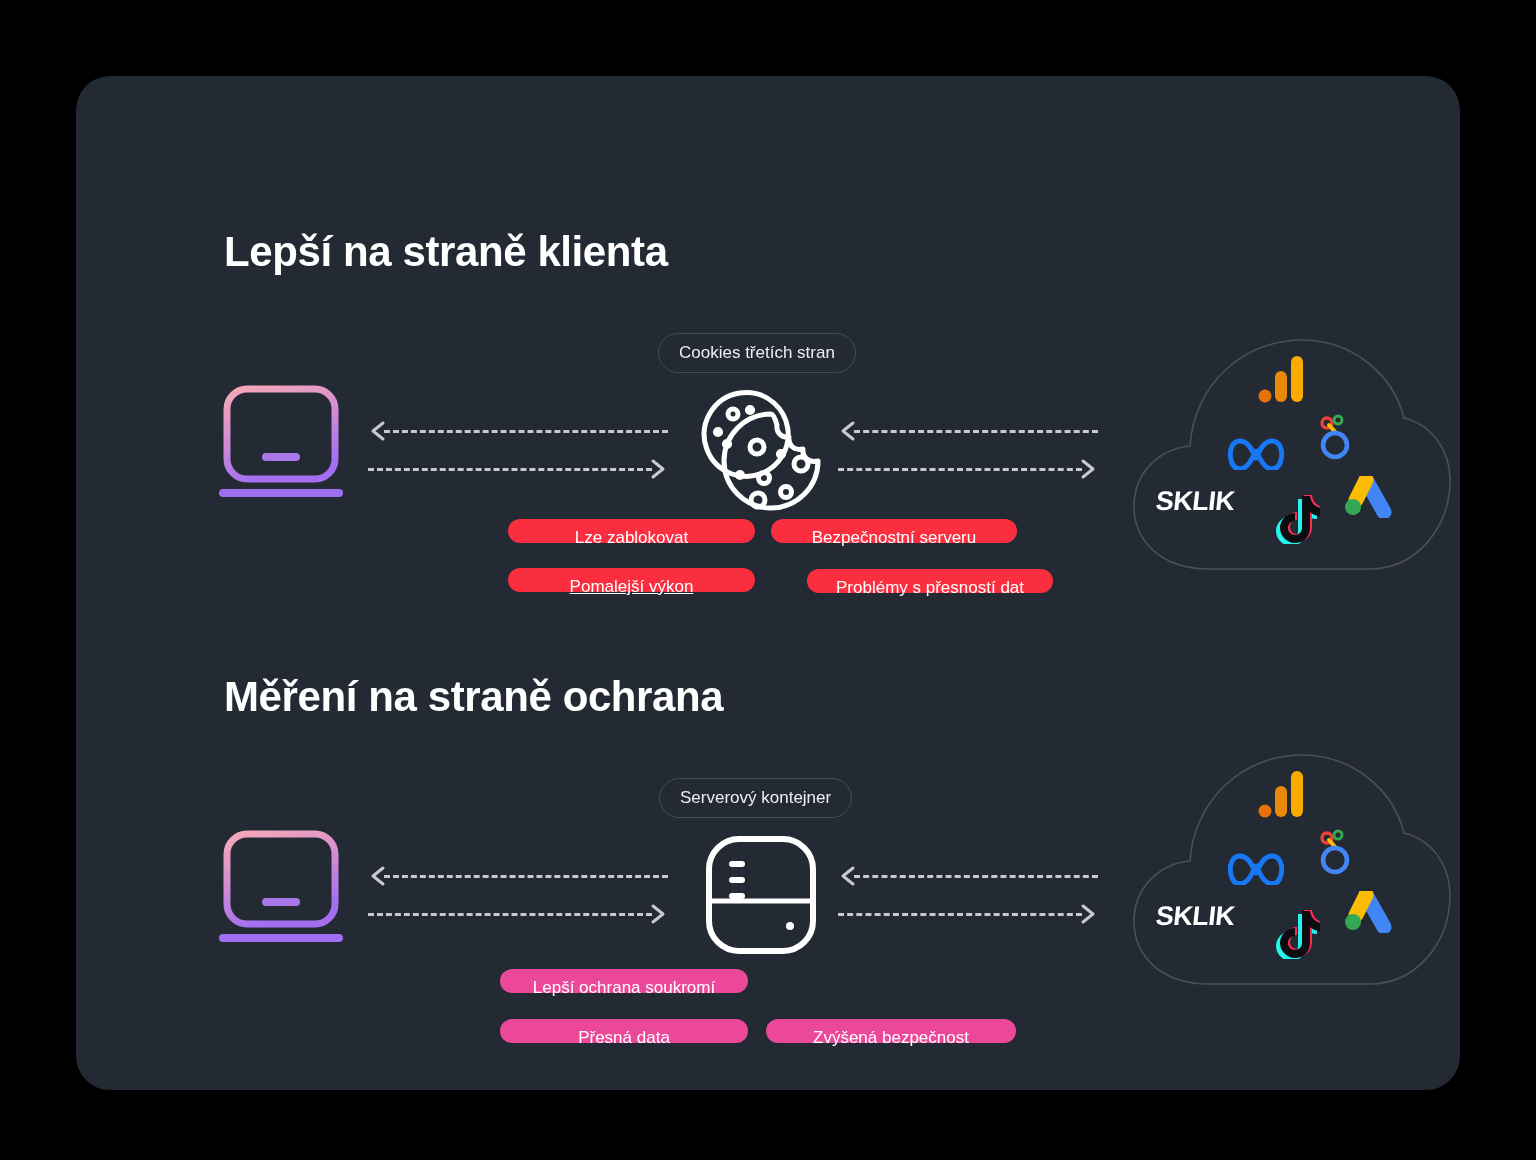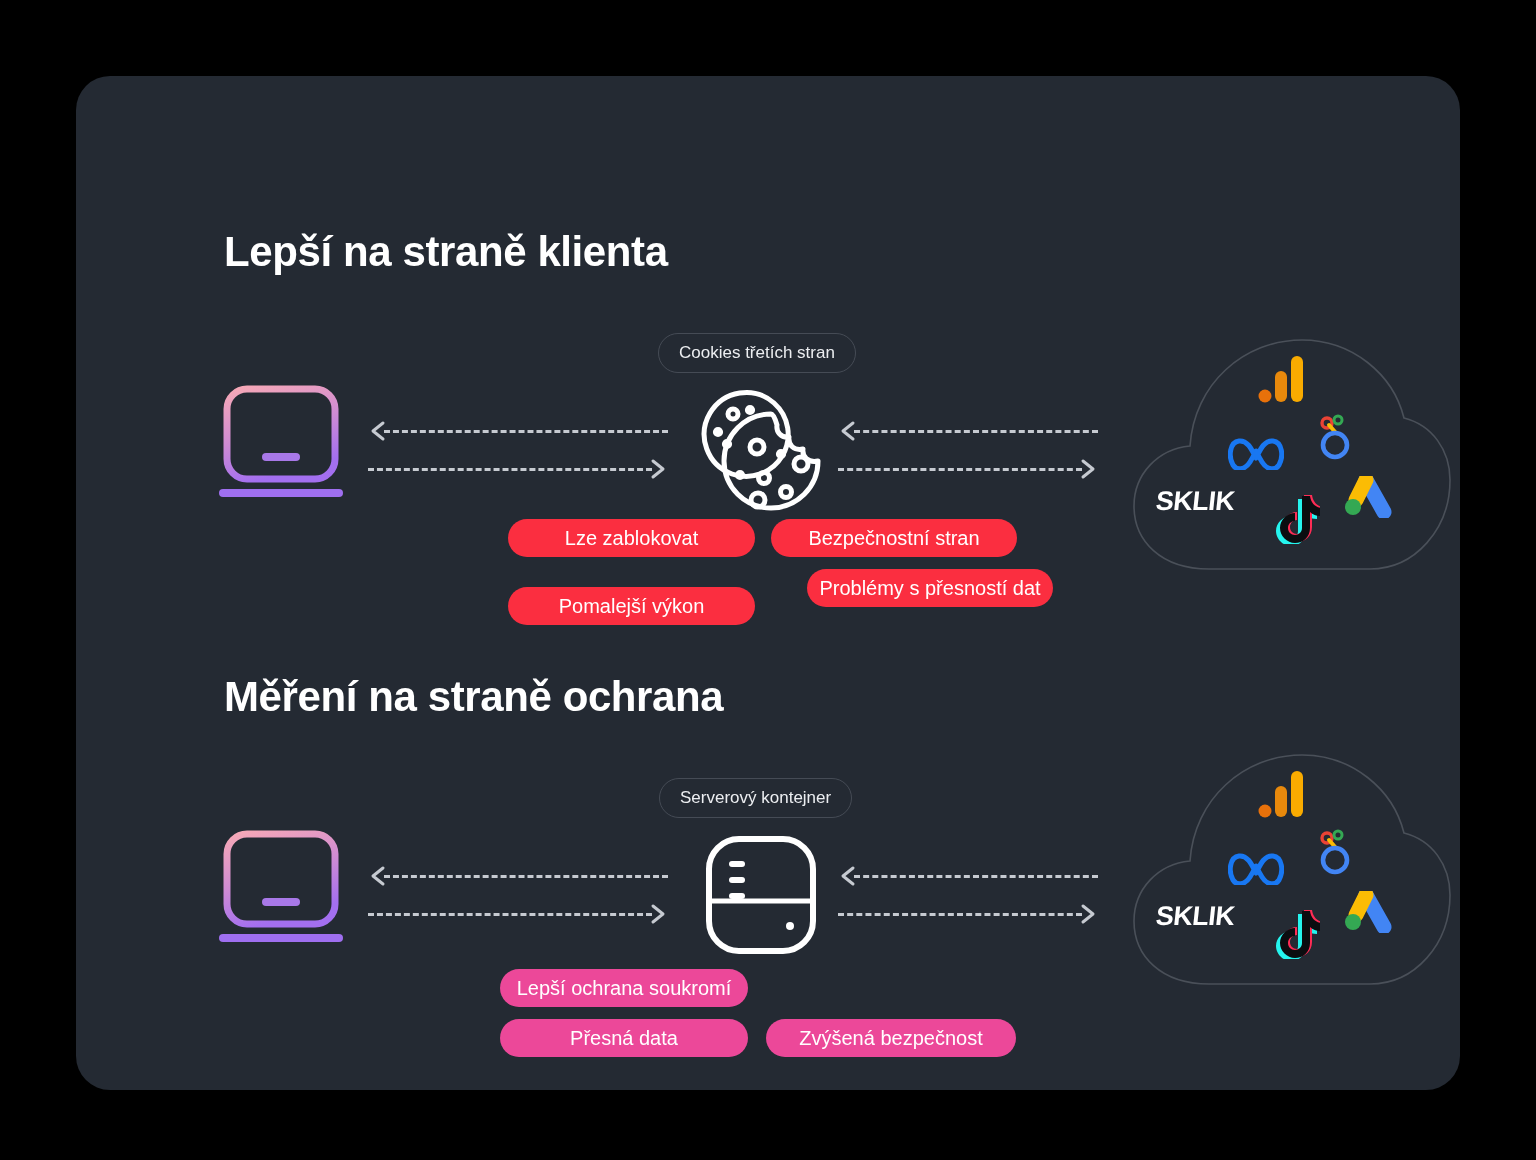--- a/index.html
+++ b/index.html
@@ -46,29 +46,29 @@
   #arrow-b{left:292px;top:382px;width:300px;}
   #arrow-c{left:762px;top:344px;width:260px;}
   #arrow-d{left:762px;top:382px;width:260px;}
   #arrow-e{left:292px;top:789px;width:300px;}
   #arrow-f{left:292px;top:827px;width:300px;}
   #arrow-g{left:762px;top:789px;width:260px;}
   #arrow-h{left:762px;top:827px;width:260px;}
 
   
   .pill{
-    position:absolute;height:38px;line-height:38px;border-radius:19px;
-    color:#ffffff;font-size:20px;text-align:center;white-space:nowrap;
+    position:absolute;height:24px;line-height:38px;border-radius:19px;
+    color:#ffffff;font-size:17px;text-align:center;white-space:nowrap;
   }
   .pill.red{background:#fb2e40;}
   .pill.green{background:#ec4899;}
 
   #pill-r1{left:432px;top:443px;width:247px;}
   #pill-r2{left:695px;top:443px;width:246px;}
-  #pill-r3{left:432px;top:511px;width:247px;}
+  #pill-r3{left:432px;top:492px;width:247px;text-decoration:underline;}
   #pill-r4{left:731px;top:493px;width:246px;}
 
   #pill-g1{left:424px;top:893px;width:248px;}
   #pill-g2{left:690px;top:893px;width:250px;}
   #pill-g3{left:424px;top:943px;width:248px;}
   #pill-g4{left:690px;top:943px;width:250px;}
 
   
   .cloud-wrap{position:absolute;width:340px;height:250px;}
   #cloud-client{left:1040px;top:250px;}
@@ -159,21 +159,21 @@
         <circle cx="76" cy="102" r="5.5"></circle>
         <circle cx="98" cy="116" r="5.5"></circle>
         <circle cx="70" cy="124" r="7"></circle>
         <circle cx="93" cy="78" r="2.6"></circle>
         <circle cx="52" cy="99" r="2.6"></circle>
       </g>
     </svg>
   </div>
 
   <div class="pill red" id="pill-r1">Lze zablokovat</div>
-  <div class="pill red" id="pill-r2">Bezpečnostní stran</div>
+  <div class="pill red" id="pill-r2">Bezpečnostní serveru</div>
   <div class="pill red" id="pill-r3">Pomalejší výkon</div>
   <div class="pill red" id="pill-r4">Problémy s přesností dat</div>
 
   <div class="cloud-wrap" id="cloud-client">
     <svg class="cloud-outline" width="340" height="250" viewBox="0 0 340 250">
       <path d="M93 243 C45 243 18 215 18 180 C18 148 42 123 74 120
                C78 58 128 14 186 14 C236 14 277 48 288 92
                C316 99 334 124 334 154 C334 203 299 243 254 243 Z" fill="none" stroke="#4a5059" stroke-width="1.6"></path>
     </svg>
 

